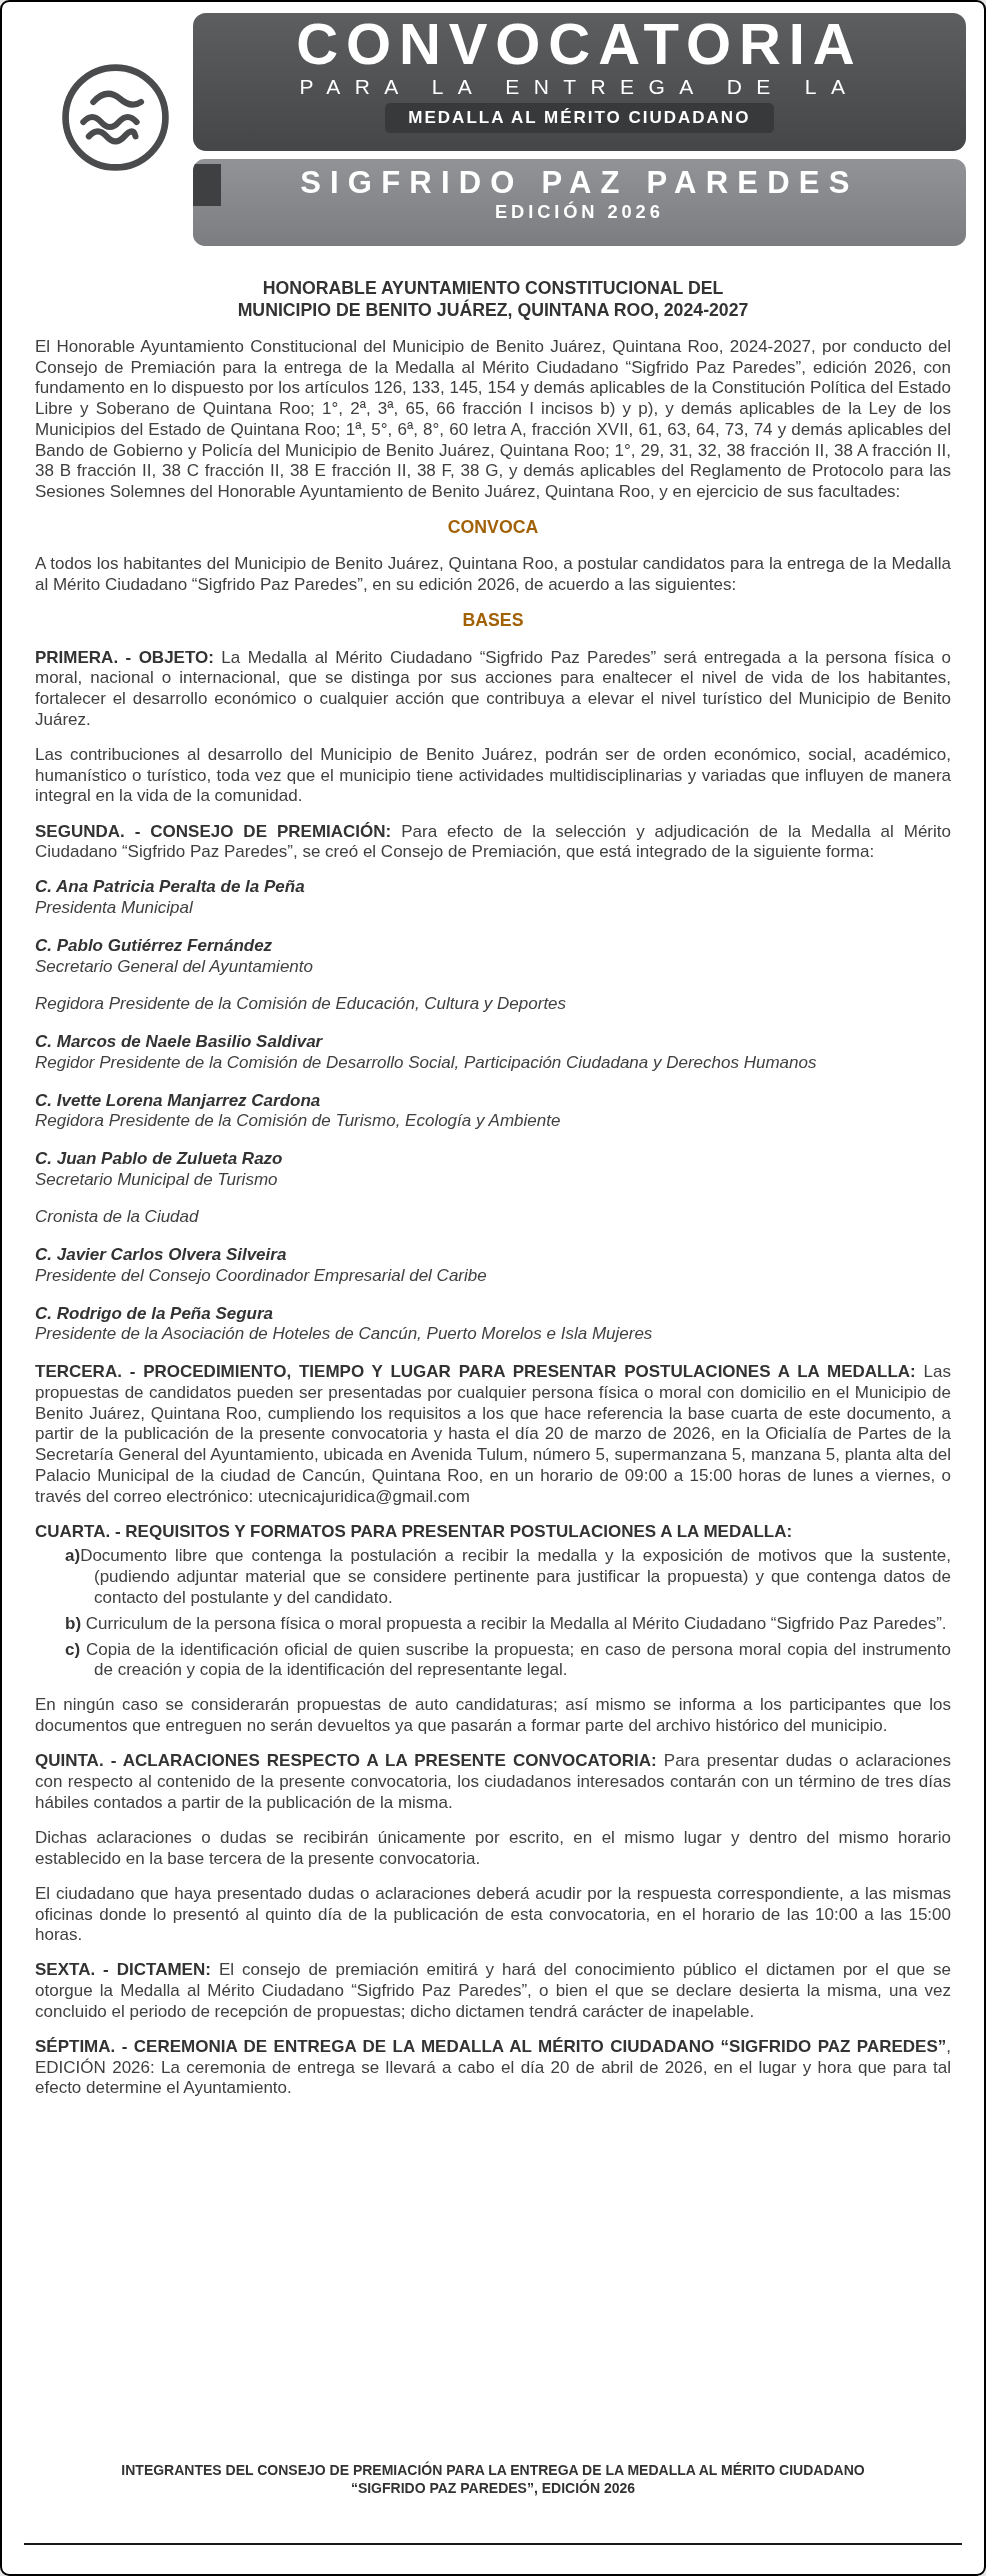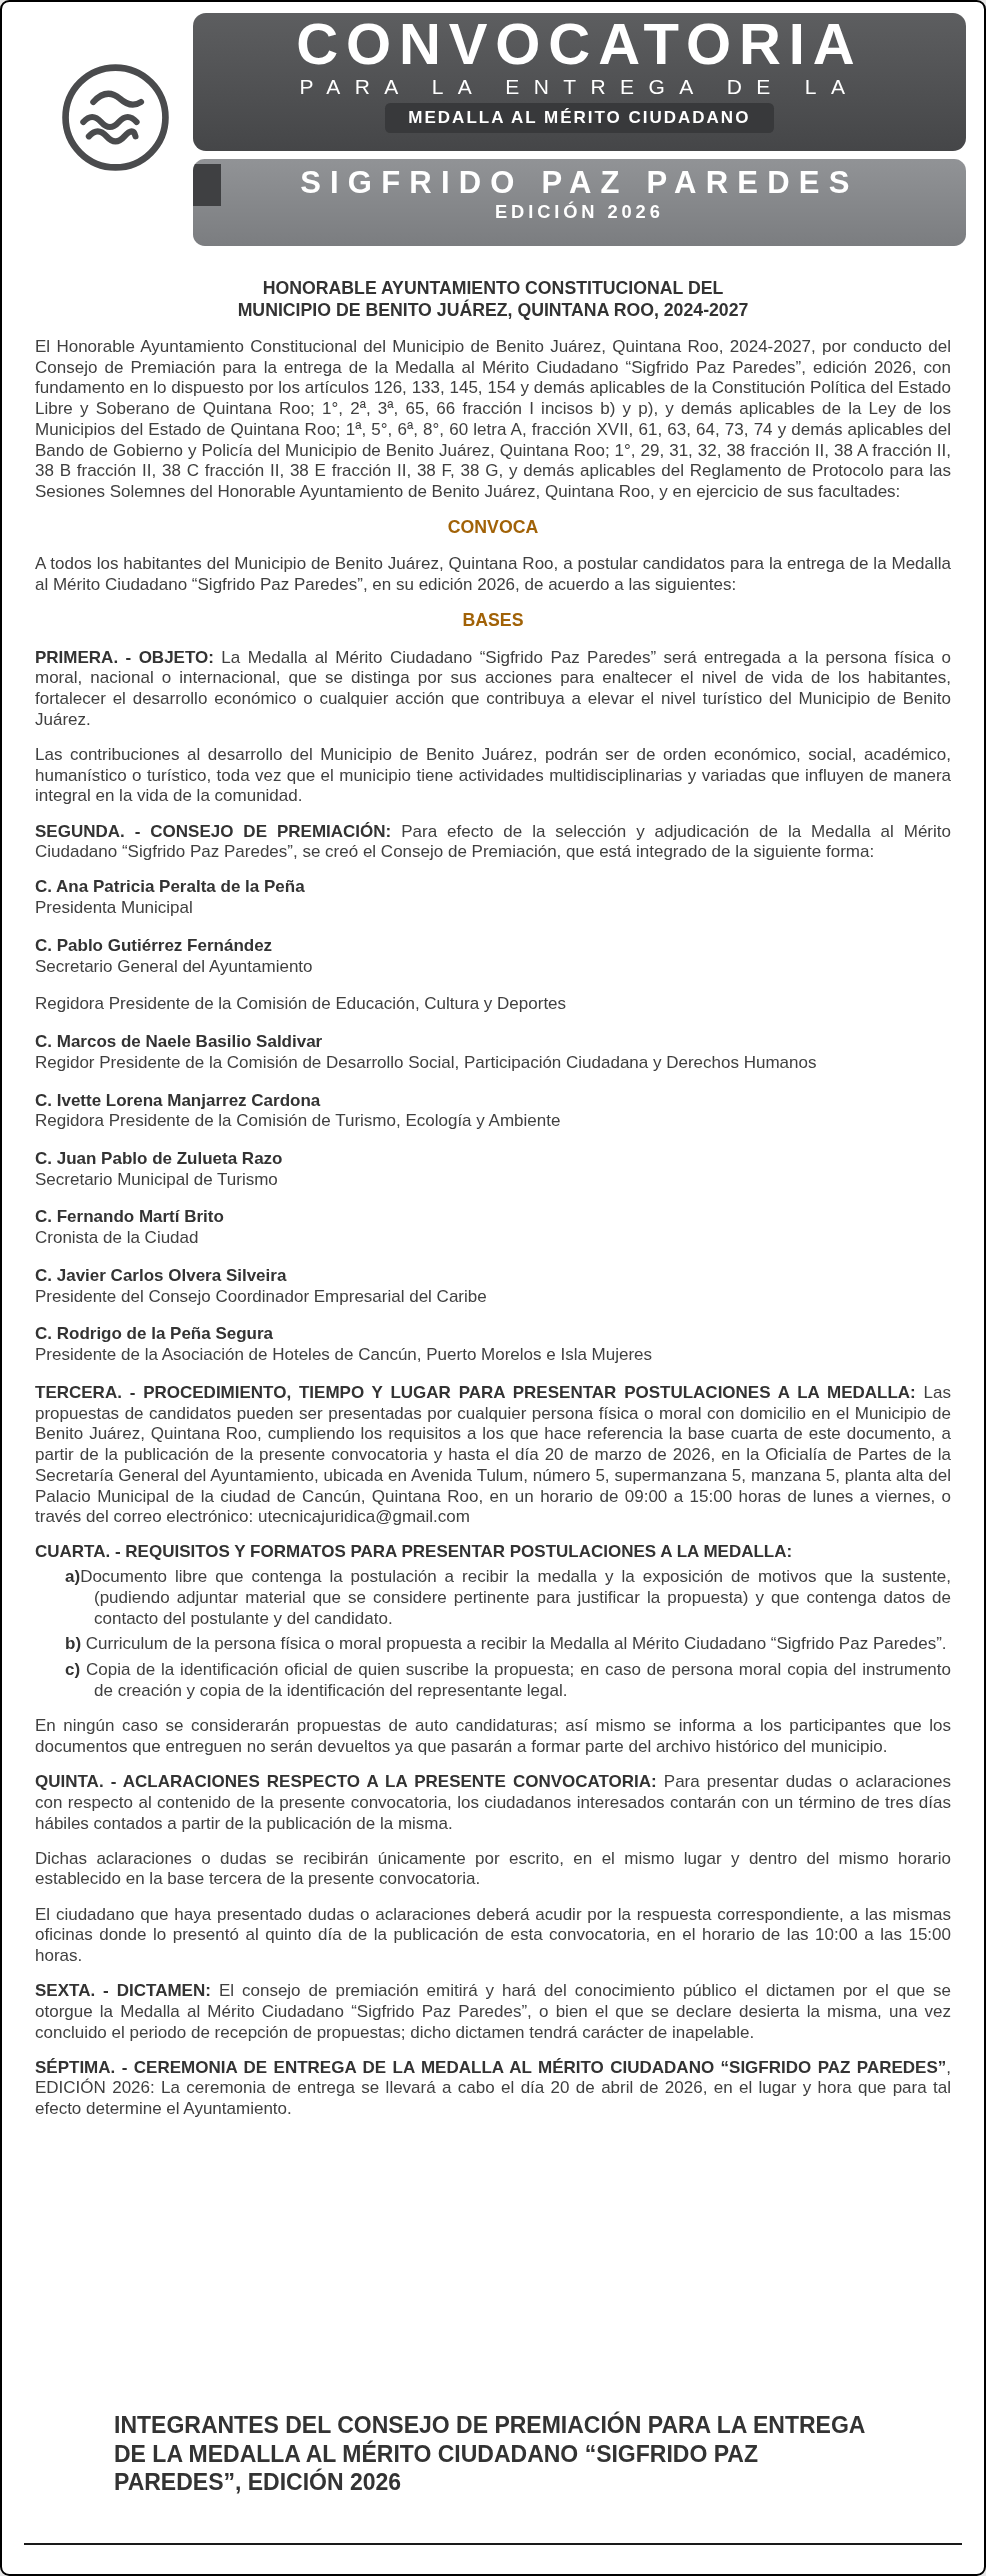--- a/index.html
+++ b/index.html
@@ -70,38 +70,38 @@
   .center-heading {
     text-align:center; font-weight:bold; color:#333333;
     font-size:17.7px; line-height:1.25; margin-bottom:15.7px;
   }
   .para { text-align:justify; margin-bottom:14.4px; }
   .para .lead { font-weight:bold; color:#333333; }
   .mini-heading {
     text-align:center; font-weight:bold; color:#a16207;
     font-size:17.7px; margin:2.6px 0 15.7px;
   }
-  .members { margin-bottom:7px; }
+  .members { margin-bottom:7px;font-style:italic; }
   .member { margin-bottom:17px; }
   .member-name { font-weight:bold; color:#333333; }
   .member-title { color:#404040; }
   .req-lead { font-weight:bold; color:#333333; text-align:justify; margin-bottom:3.9px; }
   .req-item {
     margin-left:30px; padding-left:29px; text-indent:-29px;
     text-align:justify; margin-bottom:5.2px;
   }
   .req-item .marker { font-weight:bold; color:#333333; }
   .req-block { margin-bottom:14.4px; }
 
   
   .footer-heading {
     position:absolute; left:33px; right:33px; bottom:77px;
     padding:0 79px;
-    font-weight:bold; color:#333333;
-    font-size:23px; line-height:1.25;
+    text-align:center; font-weight:bold; color:#333333;
+    font-size:14px; line-height:1.25;
   }
   .bottom-rule {
     position:absolute; left:22px; right:22px; bottom:29px;
     border-top:2px solid #1a1a1a;
   }
 </style>
 </head>
 <body>
 
 <div class="page">
@@ -170,21 +170,20 @@
       </div>
       <div class="member">
         <div class="member-name">C. Ivette Lorena Manjarrez Cardona</div>
         <div class="member-title">Regidora Presidente de la Comisión de Turismo, Ecología y Ambiente</div>
       </div>
       <div class="member">
         <div class="member-name">C. Juan Pablo de Zulueta Razo</div>
         <div class="member-title">Secretario Municipal de Turismo</div>
       </div>
       <div class="member">
-        <div class="member-name">C. Fernando Martí Brito</div>
         <div class="member-title">Cronista de la Ciudad</div>
       </div>
       <div class="member">
         <div class="member-name">C. Javier Carlos Olvera Silveira</div>
         <div class="member-title">Presidente del Consejo Coordinador Empresarial del Caribe</div>
       </div>
       <div class="member">
         <div class="member-name">C. Rodrigo de la Peña Segura</div>
         <div class="member-title">Presidente de la Asociación de Hoteles de Cancún, Puerto Morelos e Isla Mujeres</div>
       </div>

